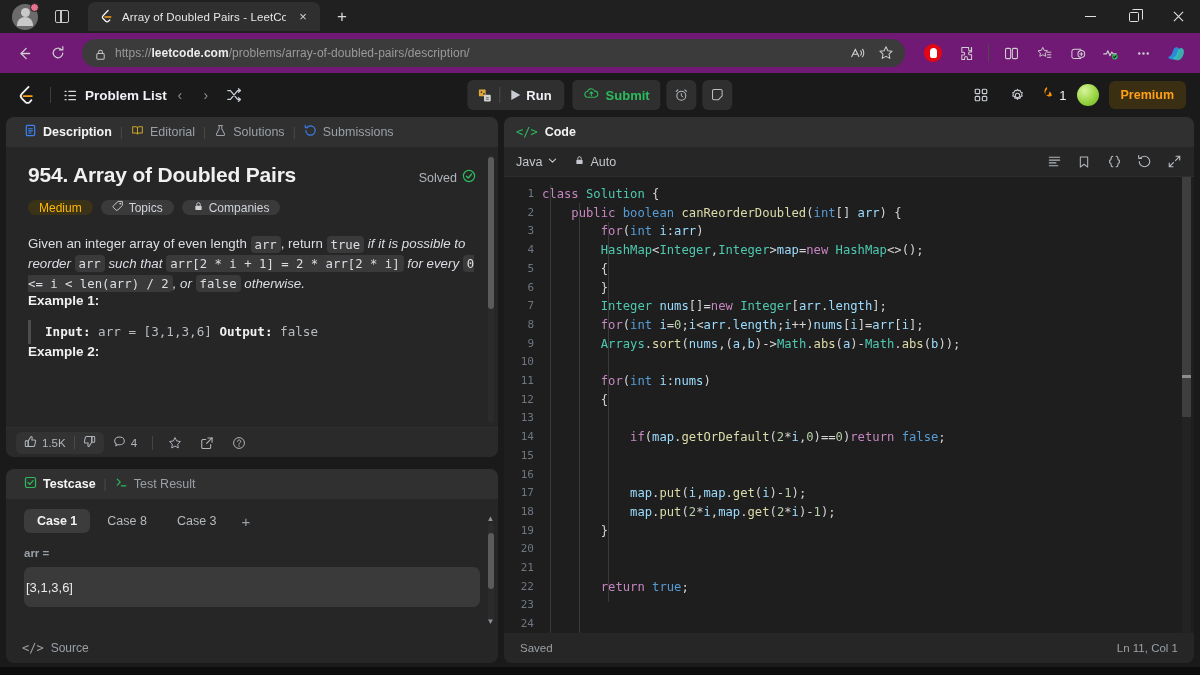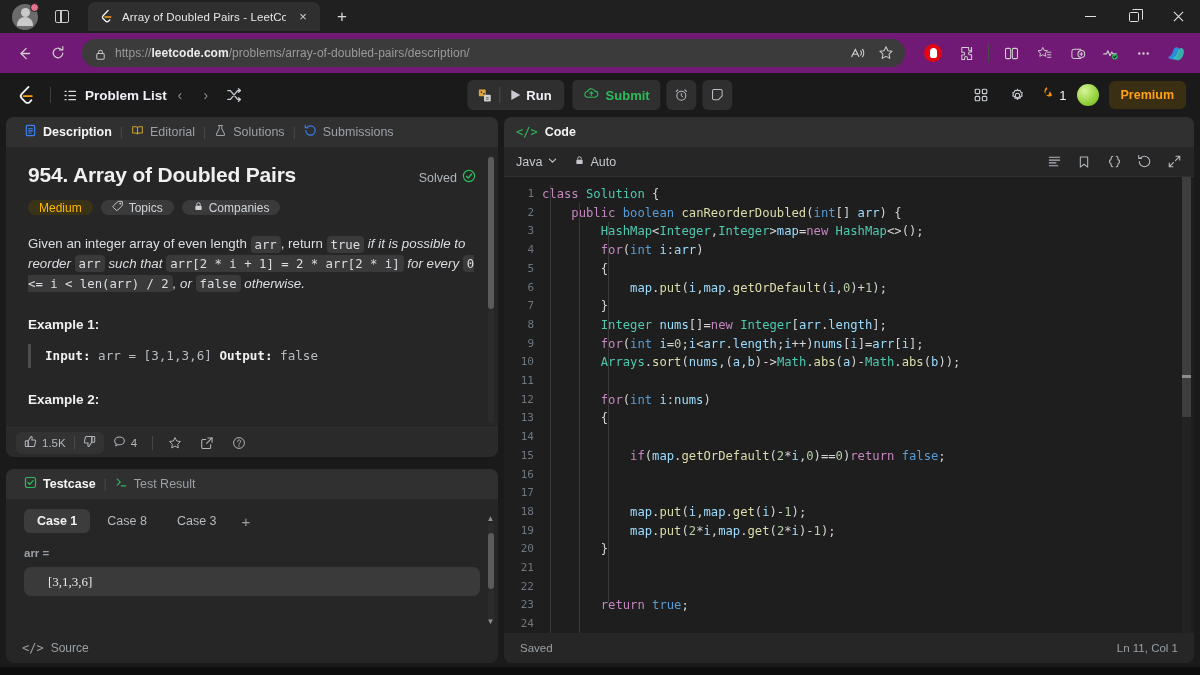--- a/index.html
+++ b/index.html
@@ -130,21 +130,21 @@
   .badge { height:15px; display:flex; align-items:center; gap:5px; padding: 0 11px; border-radius:13px; background:#3a3a3a; font-size:12px; color:#cfd3d8;}
   .badge.medium { background:#3a3317; color:#ffb800; }
 
   .prob-text { margin-top:19px; font-size:13.3px; line-height:1.45; color:#dbdee3; }
   .prob-text code {
     background:#3a3a3a; border-radius:4px; padding: 1.5px 4px; font-size:12.3px;
     font-family:"DejaVu Sans Mono", monospace; color:#dcdfe4;
   }
   .prob-text i { font-style: italic; }
 
-  .ex-title { margin-top:24px; font-size:13.5px; font-weight:700; color:#f0f0f0;}
+  .ex-title { font-size:13.5px; font-weight:700; color:#f0f0f0;}
   .ex-block {
     margin-top:12px; border-left:3px solid #4d4d4d; padding: 2px 0 2px 14px;
     font-family:"DejaVu Sans Mono", monospace; font-size:12.6px; line-height:1.55; color:#b8bcc2;
   }
   .ex-block b { color:#f0f0f0; }
 
   .desc-actions { height:30px; background:#2a2a2a; display:flex; align-items:center; padding: 0 10px; gap:0; flex:0 0 30px; border-top:1px solid #303030;}
   .vote-group { display:flex; align-items:center; background:#333333; border-radius:6px; height:22px; }
   .vote-item { display:flex; align-items:center; gap:5px; padding: 0 8px; color:#b2b7bd; font-size:11.5px; height:22px;}
   .vote-div { width:1px; height:13px; background:#4a4a4a;}
@@ -152,21 +152,21 @@
   .act-sep { width:1px; height:14px; background:#454545; margin: 0 6px;}
 
   
   .test-panel { flex: 0 0 194px; }
   .test-body { flex:1; position:relative; padding: 10px 18px 0 18px; overflow:hidden;}
   .case-tabs { display:flex; align-items:center; gap:4px; }
   .case-tab { font-size:12.5px; color:#b5babf; padding: 5px 13px; border-radius:6px;}
   .case-tab.active { background:#3c3c3c; color:#f2f2f2; font-weight:700;}
   .case-add { color:#9aa0a6; font-size:15px; padding: 0 8px; }
   .case-label { margin-top:14px; font-size:11.5px; color:#9aa0a6; font-weight:600;}
-  .case-input { margin-top:8px; background:#3a3a3a; border-radius:7px; height:29px; display:flex; align-items:center; padding: 0 24px; font-family:Liberation Serif, serif; font-size:13px; color:#eaeaea;}
+  .case-input { margin-top:8px; background:#3a3a3a; border-radius:7px; height:40px; display:flex; align-items:center; padding: 0 2px; font-family:Liberation Sans, sans-serif; font-size:13px; color:#eaeaea;}
   .test-scroll-track { position:absolute; right:4px; top:24px; height:100px; width:6px; background:#2b2b2b; border-radius:3px;}
   .test-scroll { position:absolute; right:4px; top:34px; height:56px; width:6px; background:#5b5b5b; border-radius:3px;}
   .tc-arrow { position:absolute; right:3.5px; color:#8a8f98; font-size:8px; }
   .test-footer { height:30px; display:flex; align-items:center; padding: 0 16px; gap:7px; color:#9aa0a6; font-size:12px; flex:0 0 30px;}
   .src-ico { font-family:"DejaVu Sans Mono", monospace; font-size:12px; color:#9aa0a6;}
 
   
   .code-panel { flex:1; min-height:0; }
   .code-head { height:30px; background:#303030; display:flex; align-items:center; padding: 0 12px; gap:7px; flex:0 0 30px;}
   .code-head .ctitle { color:#f2f2f2; font-size:12.5px; font-weight:700;}
@@ -700,24 +700,23 @@
                 <div>23</div>
                 <div>24</div>
               </div>
             <div class="code-area">
               <div class="indent-guide" style="left:8px"></div>
               <div class="indent-guide" style="left:37px; top:26px; height:455px; bottom:auto"></div>
               <div class="indent-guide" style="left:66px; top:45px; height:380px; bottom:auto"></div>
               <div id="codelines">
                   <div class="cline"><span class="t-key">class</span> <span class="t-type">Solution</span> {</div>
                   <div class="cline">    <span class="t-key">public</span> <span class="t-kw2">boolean</span> <span class="t-fn">canReorderDoubled</span>(<span class="t-kw2">int</span>[] <span class="t-var">arr</span>) {</div>
+                  <div class="cline">        <span class="t-key">for</span>(<span class="t-kw2">int</span> <span class="t-var">i</span>:<span class="t-var">arr</span>)</div>
                   <div class="cline">        <span class="t-type">HashMap</span>&lt;<span class="t-type">Integer</span>,<span class="t-type">Integer</span>&gt;<span class="t-var">map</span>=<span class="t-key">new</span> <span class="t-type">HashMap</span>&lt;&gt;();</div>
-                  <div class="cline">        <span class="t-key">for</span>(<span class="t-kw2">int</span> <span class="t-var">i</span>:<span class="t-var">arr</span>)</div>
                   <div class="cline">        {</div>
-                  <div class="cline">            <span class="t-var">map</span>.<span class="t-fn">put</span>(<span class="t-var">i</span>,<span class="t-var">map</span>.<span class="t-fn">getOrDefault</span>(<span class="t-var">i</span>,<span class="t-num">0</span>)+<span class="t-num">1</span>);</div>
                   <div class="cline">        }</div>
                   <div class="cline">        <span class="t-type">Integer</span> <span class="t-var">nums</span>[]=<span class="t-key">new</span> <span class="t-type">Integer</span>[<span class="t-var">arr</span>.<span class="t-var">length</span>];</div>
                   <div class="cline">        <span class="t-key">for</span>(<span class="t-kw2">int</span> <span class="t-var">i</span>=<span class="t-num">0</span>;<span class="t-var">i</span>&lt;<span class="t-var">arr</span>.<span class="t-var">length</span>;<span class="t-var">i</span>++)<span class="t-var">nums</span>[<span class="t-var">i</span>]=<span class="t-var">arr</span>[<span class="t-var">i</span>];</div>
                   <div class="cline">        <span class="t-type">Arrays</span>.<span class="t-fn">sort</span>(<span class="t-var">nums</span>,(<span class="t-var">a</span>,<span class="t-var">b</span>)-&gt;<span class="t-type">Math</span>.<span class="t-fn">abs</span>(<span class="t-var">a</span>)-<span class="t-type">Math</span>.<span class="t-fn">abs</span>(<span class="t-var">b</span>));</div>
                   <div class="cline">&nbsp;</div>
                   <div class="cline">        <span class="t-key">for</span>(<span class="t-kw2">int</span> <span class="t-var">i</span>:<span class="t-var">nums</span>)</div>
                   <div class="cline">        {</div>
                   <div class="cline">&nbsp;</div>
                   <div class="cline">            <span class="t-key">if</span>(<span class="t-var">map</span>.<span class="t-fn">getOrDefault</span>(<span class="t-num">2</span>*<span class="t-var">i</span>,<span class="t-num">0</span>)==<span class="t-num">0</span>)<span class="t-key">return</span> <span class="t-kw2">false</span>;</div>
                   <div class="cline">&nbsp;</div>

